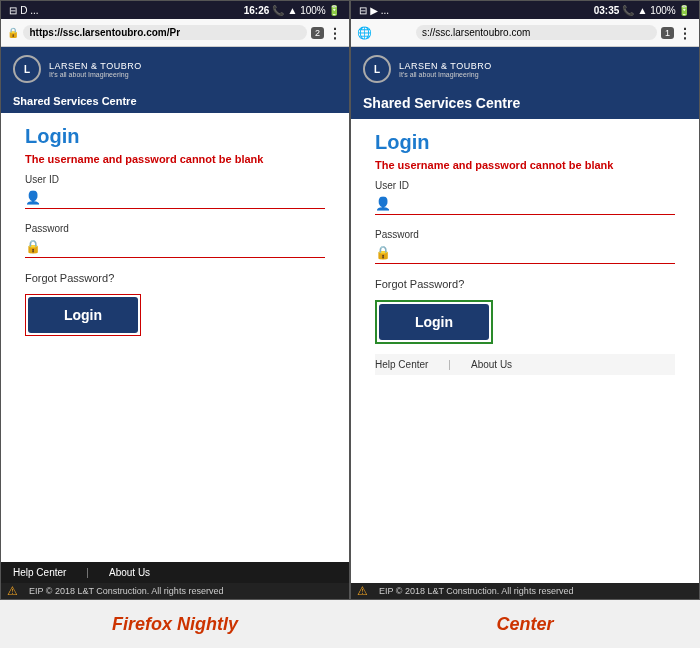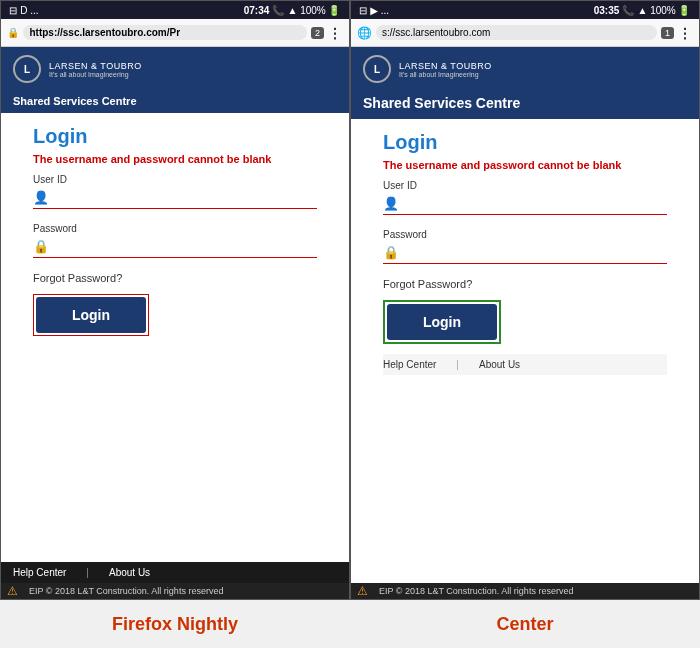--- a/index.html
+++ b/index.html
@@ -161,21 +161,21 @@
       font-weight: bold;
       padding: 4px 12px 6px;
       
       flex-shrink: 0;
     }
 
     
     .login-card {
       background: white;
       margin: 0;
-      padding: 12px 32px;
+      padding: 12px 24px;
       flex: 1;
       overflow: auto;
     }
 
     .login-title {
       color: #1c7acd;
       font-size: 20px;
       font-weight: bold;
       margin-bottom: 4px;
     }
@@ -313,20 +313,21 @@
       display: flex;
       background: #f0f0f0;
     }
 
     .bottom-label-cell {
       width: 350px;
       height: 48px;
       display: flex;
       align-items: center;
       justify-content: center;
+      font-style: italic;
     }
     .time-text { font-size: 10px; font-weight: bold; }
 
     
     .nav-bar-right {
       background: #f8f8f8;
       padding: 3px 6px;
       display: flex;
       align-items: center;
       gap: 4px;
@@ -349,21 +350,21 @@
 
 <div class="phones-row">
 
   <div class="phone">
 
     <div class="status-bar">
       <div class="status-left">
         <span>⊟ D ...</span>
       </div>
       <div class="status-right">
-        <span class="time-text">07:34</span>
+        <span class="time-text">16:26</span>
         <span>📞 ▲ 100% 🔋</span>
       </div>
     </div>
 
     <div class="address-bar">
       <span class="lock-icon">🔒</span>
       <input type="text" style="flex: 1 1 0%; font-size: 10px; border: none; background: rgb(232, 232, 232); padding: 2px 6px; border-radius: 10px; outline: none; font-weight: bold;" value="https://ssc.larsentoubro.com/Pr">
       <span class="tab-badge">2</span>
       <span class="dots-menu">⋮</span>
     </div>
@@ -427,21 +428,21 @@
         <span>⊟ ▶ ...</span>
       </div>
       <div class="status-right">
         <span class="time-text">03:35</span>
         <span>📞 ▲ 100% 🔋</span>
       </div>
     </div>
 
     <div class="nav-bar-right">
       <span class="globe-icon">🌐</span>
-      <input type="text" style="flex: 1 1 0%; font-size: 10px; border: none; background: rgb(232, 232, 232); padding: 2px 6px; border-radius: 10px; outline: none;" value="s://ssc.larsentoubro.com">
+      <input type="text" style="flex: 1 1 0%; font-size: 10px; border: none; background: rgb(232, 232, 232); padding: 2px 6px; border-radius: 10px; outline: none; margin-left: 40px;" value="s://ssc.larsentoubro.com">
       <span class="tab-count">1</span>
       <span class="dots-menu">⋮</span>
     </div>
 
     <div class="page-content">
 
       <div class="site-header">
         <div class="logo-circle">
           <span class="logo-l">L</span>
         </div>

